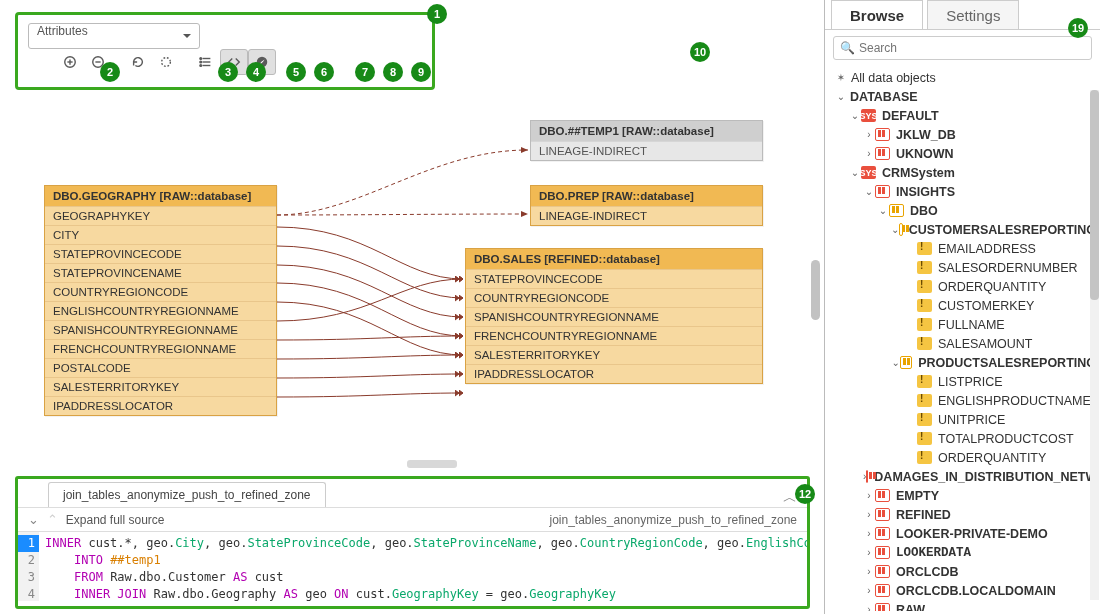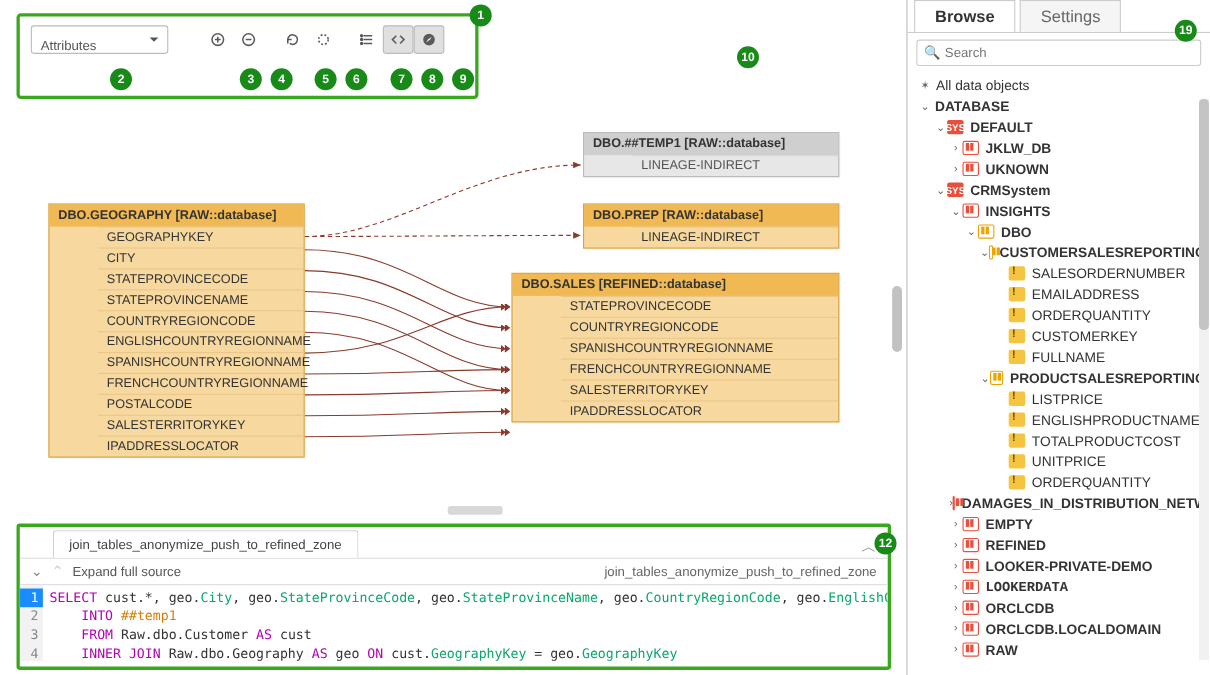--- a/index.html
+++ b/index.html
@@ -2,34 +2,34 @@
 <html><head>
 <meta charset="utf-8">
 <style>
   * { box-sizing: border-box; margin: 0; padding: 0; }
   body { font-family: -apple-system, "Segoe UI", Arial, sans-serif; font-size: 12px; color: #333; background: #fff; width: 1100px; height: 614px; overflow: hidden; position: relative; }
   
   .main-col { position: absolute; left: 0; top: 0; width: 824px; height: 614px; }
   .right-col { position: absolute; right: 0; top: 0; width: 276px; height: 614px; border-left: 1px solid #bbb; background:#fff; }
   
   .toolbar-wrap { position: absolute; left: 15px; top: 12px; width: 420px; height: 78px; border: 3px solid #3aa81f; border-radius: 4px; padding: 8px 10px 0 10px; }
-  .attr-select { width: 125px; height: 26px; border: 1px solid #bbb; border-radius: 3px; background: #fff; padding: 0 20px 0 8px; font-size: 12px; color: #555; position: relative; display:inline-flex; align-items:flex-end; }
+  .attr-select { width: 172px; height: 26px; border: 1px solid #bbb; border-radius: 3px; background: #fff; padding: 0 20px 0 8px; font-size: 12px; color: #555; position: relative; display:inline-flex; align-items:flex-start; }
   .attr-select::after { content:""; position:absolute; right:8px; top:10px; border:4px solid transparent; border-top-color:#555; }
   .tool-icons { display:inline-flex; align-items:center; vertical-align:top; margin-left: 28px; gap: 0; }
   .tool-btn { width:28px; height:26px; display:flex; align-items:center; justify-content:center; color:#5a5a5a; font-size:14px; cursor:pointer; border-radius:3px; }
   .tool-btn.active { background:#e0e0e0; border:1px solid #bbb; }
   .tool-btn svg { width:14px; height:14px; stroke:#5a5a5a; fill:none; stroke-width:1.6; }
   .sep { width:12px; }
   
   .badge { position:absolute; width:20px; height:20px; border-radius:50%; background:#178a17; color:#fff; font-weight:700; font-size:11px; display:flex; align-items:center; justify-content:center; z-index:20; }
   
   .canvas { position:absolute; left:0; top:0; width:824px; height:470px; }
   .node { position:absolute; background:#f7d9a0; border:1px solid #d9a244; font-size:11.5px; box-shadow:1px 1px 0 rgba(0,0,0,.05);}
   .node-head { background:#f1b953; font-weight:700; padding:4px 8px; color:#333; }
-  .node-row { padding:3px 8px; border-top:1px solid #e9c68b; color:#333;margin-left:44px; }
+  .node-row { padding:3px 8px; border-top:1px solid #e9c68b; color:#333; }
   .node.dim { background:#e7e7e7; border-color:#bbb; }
   .node.dim .node-head { background:#cfcfcf; }
   .node.dim .node-row { border-top-color:#d6d6d6; color:#555; }
   svg.edges { position:absolute; left:0; top:0; width:824px; height:470px; pointer-events:none; }
   .edge { stroke:#8a3b2c; stroke-width:1; fill:none; }
   .edge.dashed { stroke-dasharray:4 3; }
   .arrow { fill:#8a3b2c; }
   .resize-grip { position:absolute; width:50px; height:8px; background:#d8d8d8; border-radius:3px; }
   
   .bottom-wrap { position:absolute; left:15px; bottom:5px; width:795px; height:133px; border:3px solid #3aa81f; border-radius:3px; background:#fff; }
@@ -203,21 +203,21 @@
       <div class="tab-close-chevron">︿</div>
     </div>
     <div class="subbar">
       <span class="chev">⌄</span>
       <span class="chev" style="opacity:.4">⌃</span>
       <span>Expand full source</span>
       <span class="right">join_tables_anonymize_push_to_refined_zone</span>
     </div>
     <div class="code">
       <div class="gutter"><span class="hl">1</span>2<br>3<br>4</div>
-      <div class="code-body" id="codebody"><span class="kw1">SELECT</span> cust.*, geo.<span class="kw3">City</span>, geo.<span class="kw3">StateProvinceCode</span>, geo.<span class="kw3">StateProvinceName</span>, geo.<span class="kw3">CountryRegionCode</span>, geo.<span class="kw3">EnglishCountry</span>
+      <div class="code-body" id="codebody"><span class="kw1">INNER</span> cust.*, geo.<span class="kw3">City</span>, geo.<span class="kw3">StateProvinceCode</span>, geo.<span class="kw3">StateProvinceName</span>, geo.<span class="kw3">CountryRegionCode</span>, geo.<span class="kw3">EnglishCountry</span>
     <span class="kw1">INTO</span> <span class="kw4">##temp1</span>
     <span class="kw1">FROM</span> Raw.dbo.Customer <span class="kw1">AS</span> cust
     <span class="kw1">INNER JOIN</span> Raw.dbo.Geography <span class="kw1">AS</span> geo <span class="kw1">ON</span> cust.<span class="kw3">GeographyKey</span> = geo.<span class="kw3">GeographyKey</span></div>
     </div>
   </div>
 </div>
 
 <div class="right-col">
   <div class="r-tabs">
     <div class="r-tab"><span>Browse</span></div>
@@ -267,66 +267,71 @@
         <span class="bold" style="margin-left: 3px;">DBO</span>
       </div>
       <div class="tree-row" style="padding-left: 60px;">
         <span class="tw">⌄</span>
         <span class="ic ic-tbl"></span>
         <span class="bold" style="margin-left: 3px;">CUSTOMERSALESREPORTING</span>
       </div>
       <div class="tree-row" style="padding-left: 74px;">
         <span class="tw"></span>
         <span class="ic ic-col"></span>
+        <span style="margin-left: 3px;">EMAILADDRESS</span>
+      </div>
+      <div class="tree-row" style="padding-left: 74px;">
+        <span class="tw"></span>
+        <span class="ic ic-col"></span>
         <span style="margin-left: 3px;">SALESORDERNUMBER</span>
       </div>
       <div class="tree-row" style="padding-left: 74px;">
         <span class="tw"></span>
         <span class="ic ic-col"></span>
-        <span style="margin-left: 3px;">EMAILADDRESS</span>
-      </div>
-      <div class="tree-row" style="padding-left: 74px;">
-        <span class="tw"></span>
-        <span class="ic ic-col"></span>
         <span style="margin-left: 3px;">ORDERQUANTITY</span>
       </div>
       <div class="tree-row" style="padding-left: 74px;">
         <span class="tw"></span>
         <span class="ic ic-col"></span>
         <span style="margin-left: 3px;">CUSTOMERKEY</span>
       </div>
       <div class="tree-row" style="padding-left: 74px;">
         <span class="tw"></span>
         <span class="ic ic-col"></span>
         <span style="margin-left: 3px;">FULLNAME</span>
+      </div>
+      <div class="tree-row" style="padding-left: 74px;">
+        <span class="tw"></span>
+        <span class="ic ic-col"></span>
+        <span style="margin-left: 3px;">SALESAMOUNT</span>
       </div>
       <div class="tree-row" style="padding-left: 60px;">
         <span class="tw">⌄</span>
         <span class="ic ic-tbl"></span>
         <span class="bold" style="margin-left: 3px;">PRODUCTSALESREPORTING</span>
       </div>
       <div class="tree-row" style="padding-left: 74px;">
         <span class="tw"></span>
         <span class="ic ic-col"></span>
         <span style="margin-left: 3px;">LISTPRICE</span>
       </div>
       <div class="tree-row" style="padding-left: 74px;">
         <span class="tw"></span>
         <span class="ic ic-col"></span>
         <span style="margin-left: 3px;">ENGLISHPRODUCTNAME</span>
       </div>
       <div class="tree-row" style="padding-left: 74px;">
         <span class="tw"></span>
         <span class="ic ic-col"></span>
+        <span style="margin-left: 3px;">UNITPRICE</span>
+      </div>
+      <div class="tree-row" style="padding-left: 74px;">
+        <span class="tw"></span>
+        <span class="ic ic-col"></span>
         <span style="margin-left: 3px;">TOTALPRODUCTCOST</span>
-      </div>
-      <div class="tree-row" style="padding-left: 74px;">
-        <span class="tw"></span>
-        <span class="ic ic-col"></span>
-        <span style="margin-left: 3px;">UNITPRICE</span>
       </div>
       <div class="tree-row" style="padding-left: 74px;">
         <span class="tw"></span>
         <span class="ic ic-col"></span>
         <span style="margin-left: 3px;">ORDERQUANTITY</span>
       </div>
       <div class="tree-row" style="padding-left: 32px;">
         <span class="tw">›</span>
         <span class="ic ic-dbx"></span>
         <span class="bold" style="margin-left: 3px;">DAMAGES_IN_DISTRIBUTION_NETW</span>
@@ -373,15 +378,15 @@
 
 <div class="badge" style="left:427px; top:4px;">1</div>
 <div class="badge" style="left:100px; top:62px;">2</div>
 <div class="badge" style="left:218px; top:62px;">3</div>
 <div class="badge" style="left:246px; top:62px;">4</div>
 <div class="badge" style="left:286px; top:62px;">5</div>
 <div class="badge" style="left:314px; top:62px;">6</div>
 <div class="badge" style="left:355px; top:62px;">7</div>
 <div class="badge" style="left:383px; top:62px;">8</div>
 <div class="badge" style="left:411px; top:62px;">9</div>
-<div class="badge" style="left:670px; top:42px;">10</div>
+<div class="badge" style="left:690px; top:42px;">10</div>
 <div class="badge right-callout" style="left:1068px; top:18px;">19</div>
 <div class="badge" style="left:795px; top:484px;">12</div>
 
 </body></html>

